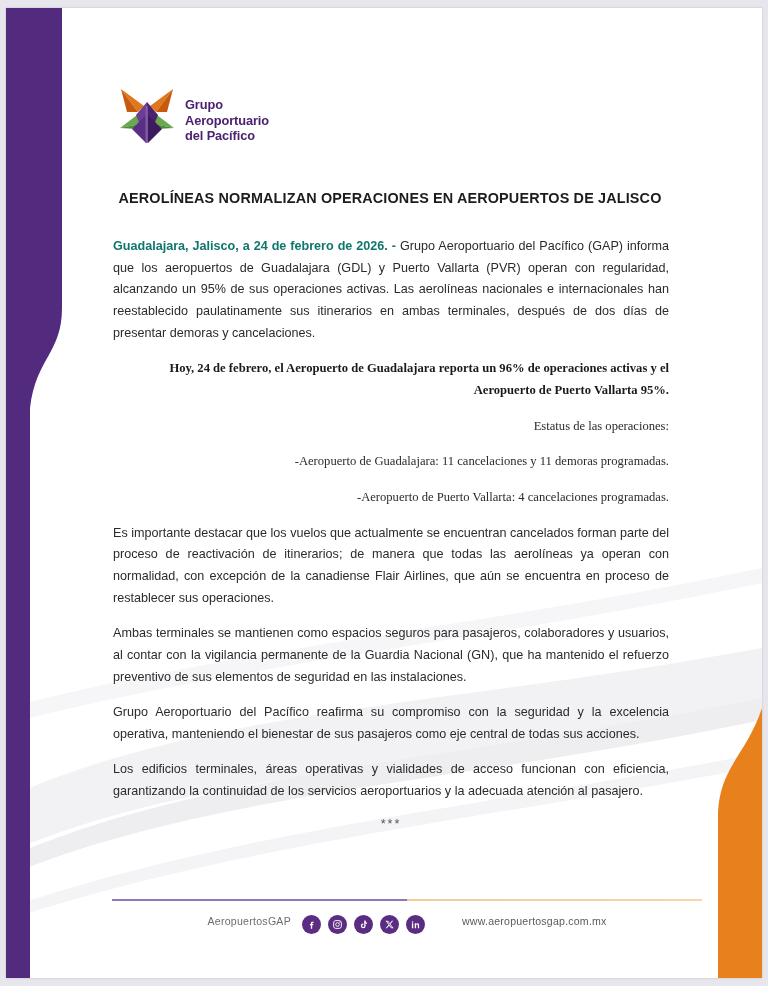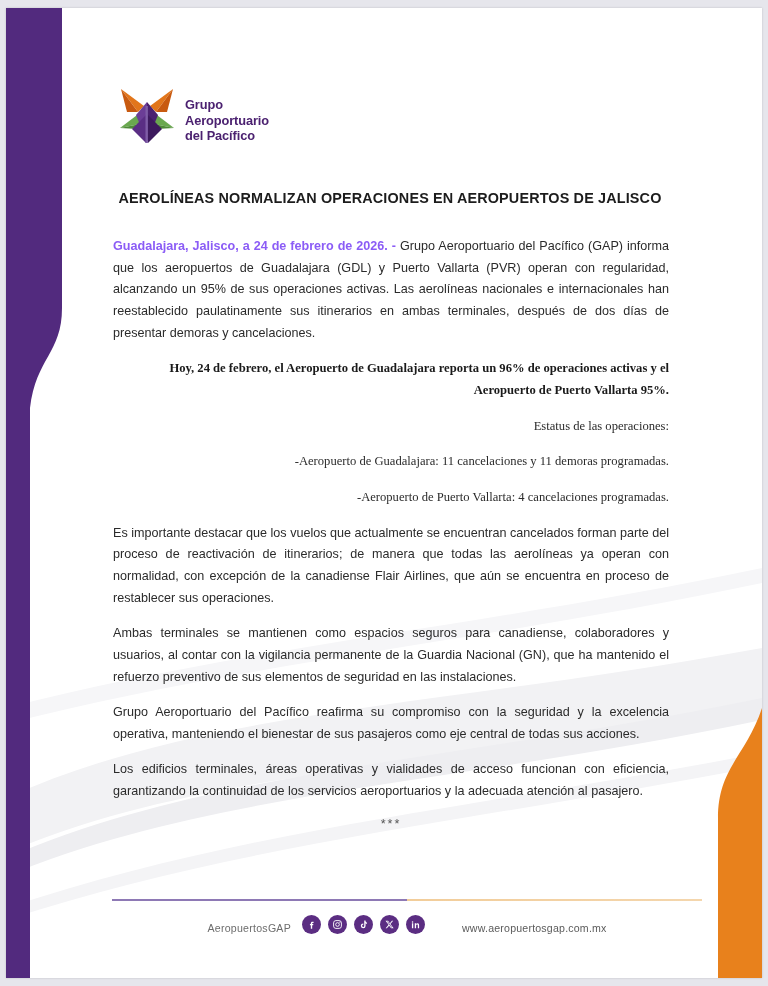--- a/index.html
+++ b/index.html
@@ -107,21 +107,21 @@
   }
   .para {
     font-size: 12.6px;
     line-height: 1.72;
     color: #2b2b2b;
     text-align: justify;
     margin: 0 0 14px 0;
   }
   .para.bold { font-weight: bold; color: #1a1a1a; }
   .para.nojust { text-align: right; font-family: Liberation Serif, serif; }
-  .lead-bold { font-weight: bold; color: #8b5cf6; }
+  .lead-bold { font-weight: bold; color: #0f766e; }
 
   .asterisks {
     text-align: center;
     font-size: 12.6px;
     color: #555;
     letter-spacing: 2px;
     margin-top: 14px;
   }
 
   
@@ -134,21 +134,21 @@
   }
   .footer-rule {
     height: 2px;
     width: 100%;
     background: linear-gradient(to right,
        #8e79b5 0%, #8e79b5 50%, #f2cd9a 50%, #f4d6ad 100%);
     margin-bottom: 14px;
   }
   .footer-row {
     display: flex;
-    align-items: flex-end;
+    align-items: flex-start;
     justify-content: center;
     gap: 11px;
   }
   .footer-handle {
     font-size: 10.6px;
     color: #6d6d6d;
     letter-spacing: 0.25px;
   }
   .social-list { display: flex; align-items: center; gap: 7px; }
   .social-badge {
@@ -224,21 +224,21 @@
       <p class="para bold nojust">Hoy, 24 de febrero, el Aeropuerto de Guadalajara reporta un 96% de operaciones activas y el Aeropuerto de Puerto Vallarta 95%.</p>
 
       <p class="para nojust">Estatus de las operaciones:</p>
 
       <p class="para nojust">-Aeropuerto de Guadalajara: 11 cancelaciones y 11 demoras programadas.</p>
 
       <p class="para nojust">-Aeropuerto de Puerto Vallarta: 4 cancelaciones programadas.</p>
 
       <p class="para">Es importante destacar que los vuelos que actualmente se encuentran cancelados forman parte del proceso de reactivación de itinerarios; de manera que todas las aerolíneas ya operan con normalidad, con excepción de la canadiense Flair Airlines, que aún se encuentra en proceso de restablecer sus operaciones.</p>
 
-      <p class="para">Ambas terminales se mantienen como espacios seguros para canadiense, colaboradores y usuarios, al contar con la vigilancia permanente de la Guardia Nacional (GN), que ha mantenido el refuerzo preventivo de sus elementos de seguridad en las instalaciones.</p>
+      <p class="para">Ambas terminales se mantienen como espacios seguros para pasajeros, colaboradores y usuarios, al contar con la vigilancia permanente de la Guardia Nacional (GN), que ha mantenido el refuerzo preventivo de sus elementos de seguridad en las instalaciones.</p>
 
       <p class="para">Grupo Aeroportuario del Pacífico reafirma su compromiso con la seguridad y la excelencia operativa, manteniendo el bienestar de sus pasajeros como eje central de todas sus acciones.</p>
 
       <p class="para">Los edificios terminales, áreas operativas y vialidades de acceso funcionan con eficiencia, garantizando la continuidad de los servicios aeroportuarios y la adecuada atención al pasajero.</p>
 
       <div class="asterisks">***</div>
     </div>
 
     <div class="footer">
       <div class="footer-rule"></div>

